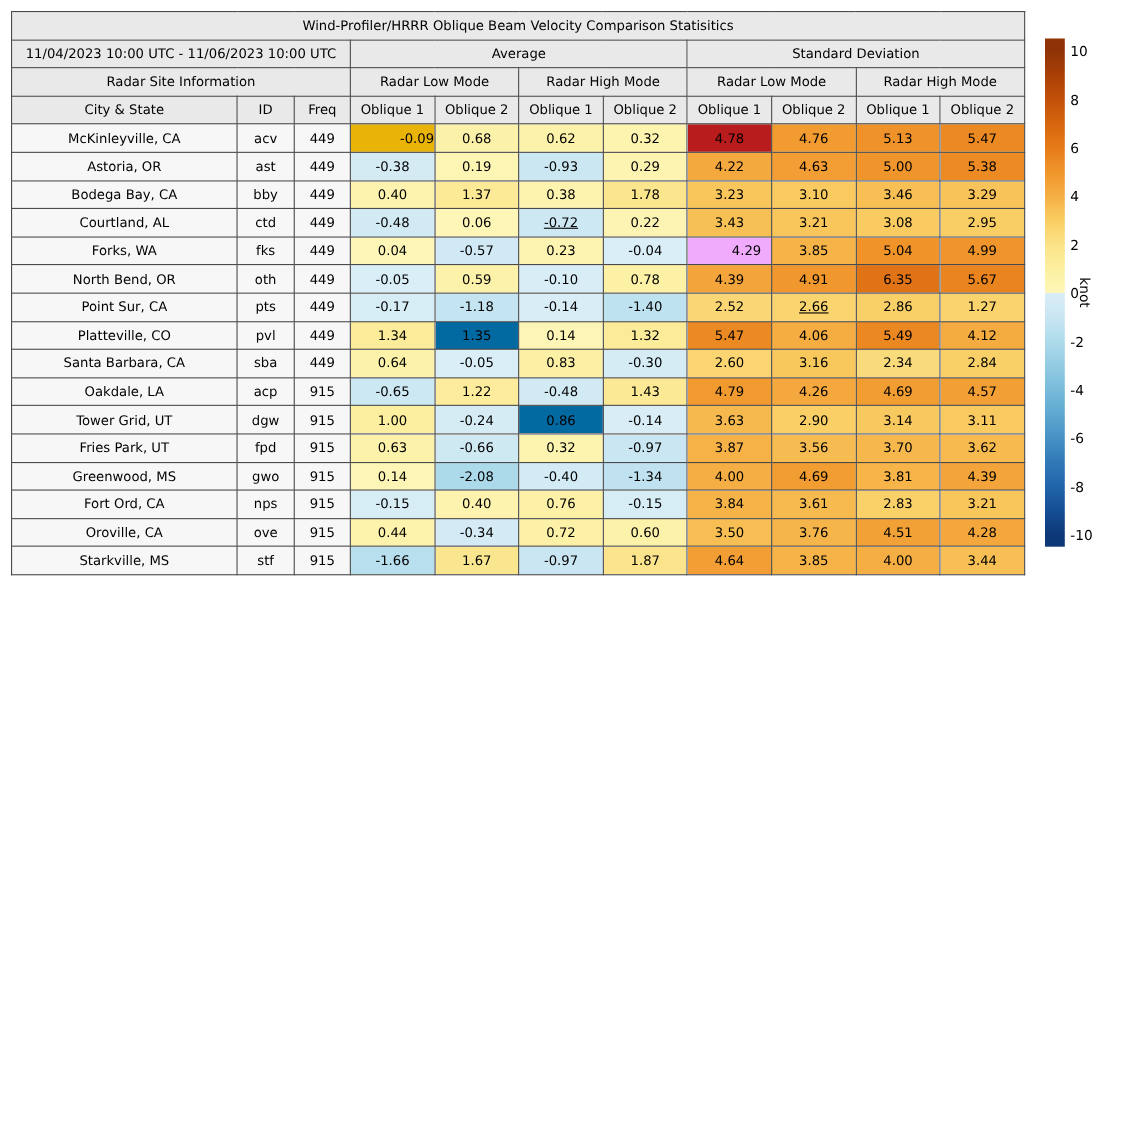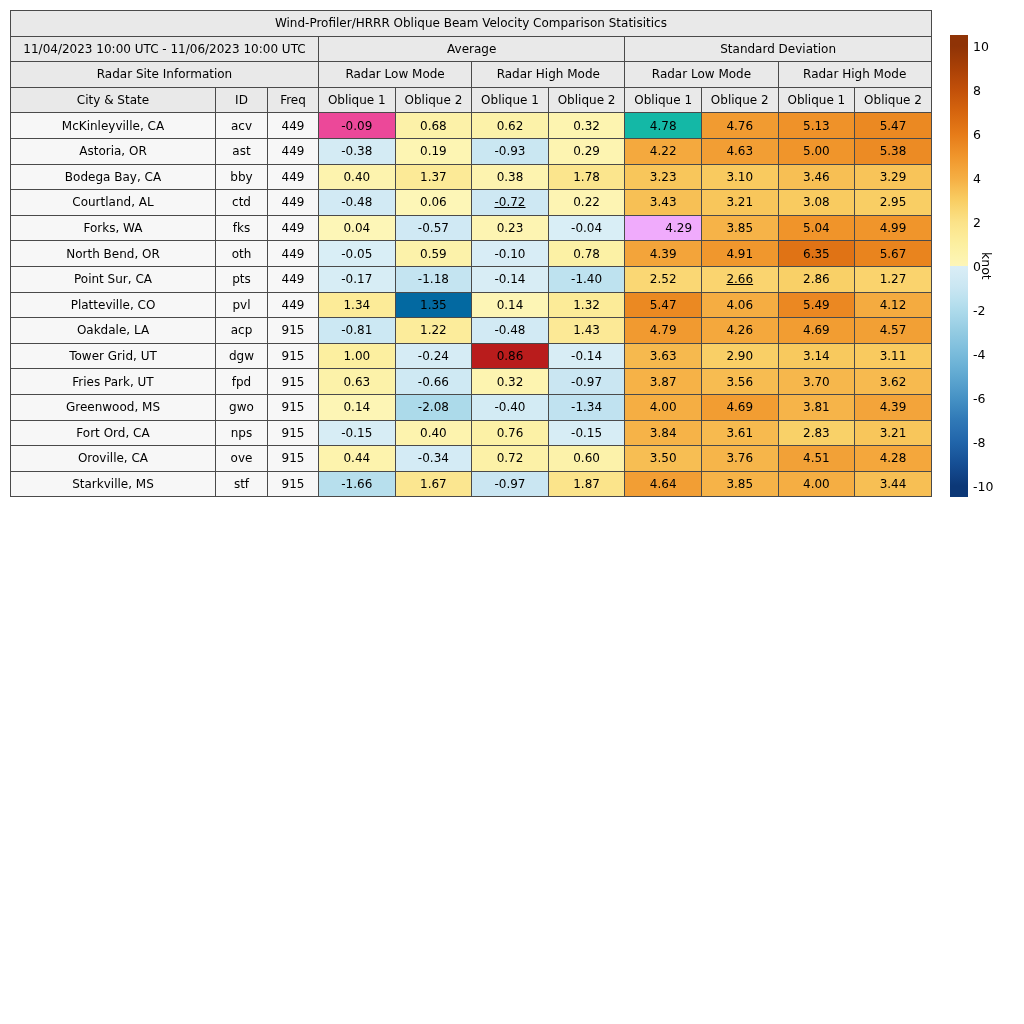--- a/index.html
+++ b/index.html
@@ -64,25 +64,25 @@
         <td class="hdr">Oblique 2</td>
         <td class="hdr">Oblique 1</td>
         <td class="hdr">Oblique 2</td>
       </tr>
     </tbody>
     <tbody>
         <tr>
       <td class="info">McKinleyville, CA</td>
       <td class="info">acv</td>
       <td class="info">449</td>
-      <td style="background: #ec4899;">-0.09</td>
+      <td style="background: #eab308; text-align: right;">-0.09</td>
       <td style="background: rgb(252, 241, 168);">0.68</td>
       <td style="background: rgb(252, 242, 169);">0.62</td>
       <td style="background: rgb(253, 244, 176);">0.32</td>
-      <td style="background: #14b8a6; margin-top: 32px;">4.78</td>
+      <td style="background: #b91c1c; margin-top: 32px;">4.78</td>
       <td style="background: rgb(241, 155, 49);">4.76</td>
       <td style="background: rgb(239, 146, 41);">5.13</td>
       <td style="background: rgb(235, 137, 34);">5.47</td>
     </tr>
         <tr>
       <td class="info">Astoria, OR</td>
       <td class="info">ast</td>
       <td class="info">449</td>
       <td style="background: rgb(212, 235, 244);">-0.38</td>
       <td style="background: rgb(253, 245, 179);">0.19</td>
@@ -165,39 +165,52 @@
       <td style="background: rgb(252, 235, 152);">1.34</td>
       <td style="background: #0369a1;">1.35</td>
       <td style="background: rgb(253, 245, 181);">0.14</td>
       <td style="background: rgb(252, 235, 152);">1.32</td>
       <td style="background: rgb(235, 137, 34);">5.47</td>
       <td style="background: rgb(245, 173, 66);">4.06</td>
       <td style="background: rgb(235, 136, 34);">5.49</td>
       <td style="background: rgb(244, 171, 64);">4.12</td>
     </tr>
         <tr>
+      <td class="info">Santa Barbara, CA</td>
+      <td class="info">sba</td>
+      <td class="info">449</td>
+      <td style="background: rgb(252, 242, 169);">0.64</td>
+      <td style="background: rgb(217, 238, 246);">-0.05</td>
+      <td style="background: rgb(252, 240, 164);">0.83</td>
+      <td style="background: rgb(213, 236, 245);">-0.30</td>
+      <td style="background: rgb(250, 213, 113);">2.60</td>
+      <td style="background: rgb(248, 200, 93);">3.16</td>
+      <td style="background: rgb(250, 219, 123);">2.34</td>
+      <td style="background: rgb(249, 208, 104);">2.84</td>
+    </tr>
+        <tr>
       <td class="info">Oakdale, LA</td>
       <td class="info">acp</td>
       <td class="info">915</td>
-      <td style="background: rgb(204, 232, 243);">-0.81</td>
+      <td style="background: rgb(204, 232, 243);">-0.65</td>
       <td style="background: rgb(252, 236, 155);">1.22</td>
       <td style="background: rgb(210, 234, 244);">-0.48</td>
       <td style="background: rgb(252, 233, 150);">1.43</td>
       <td style="background: rgb(241, 154, 48);">4.79</td>
       <td style="background: rgb(244, 168, 61);">4.26</td>
       <td style="background: rgb(242, 157, 50);">4.69</td>
       <td style="background: rgb(242, 160, 53);">4.57</td>
     </tr>
         <tr>
       <td class="info">Tower Grid, UT</td>
       <td class="info">dgw</td>
       <td class="info">915</td>
       <td style="background: rgb(252, 239, 160);">1.00</td>
       <td style="background: rgb(214, 236, 245);">-0.24</td>
-      <td style="background: #b91c1c;">0.86</td>
+      <td style="background: #0369a1;">0.86</td>
       <td style="background: rgb(216, 237, 245);">-0.14</td>
       <td style="background: rgb(246, 185, 78);">3.63</td>
       <td style="background: rgb(249, 207, 102);">2.90</td>
       <td style="background: rgb(248, 201, 94);">3.14</td>
       <td style="background: rgb(249, 202, 95);">3.11</td>
     </tr>
         <tr>
       <td class="info">Fries Park, UT</td>
       <td class="info">fpd</td>
       <td class="info">915</td>

